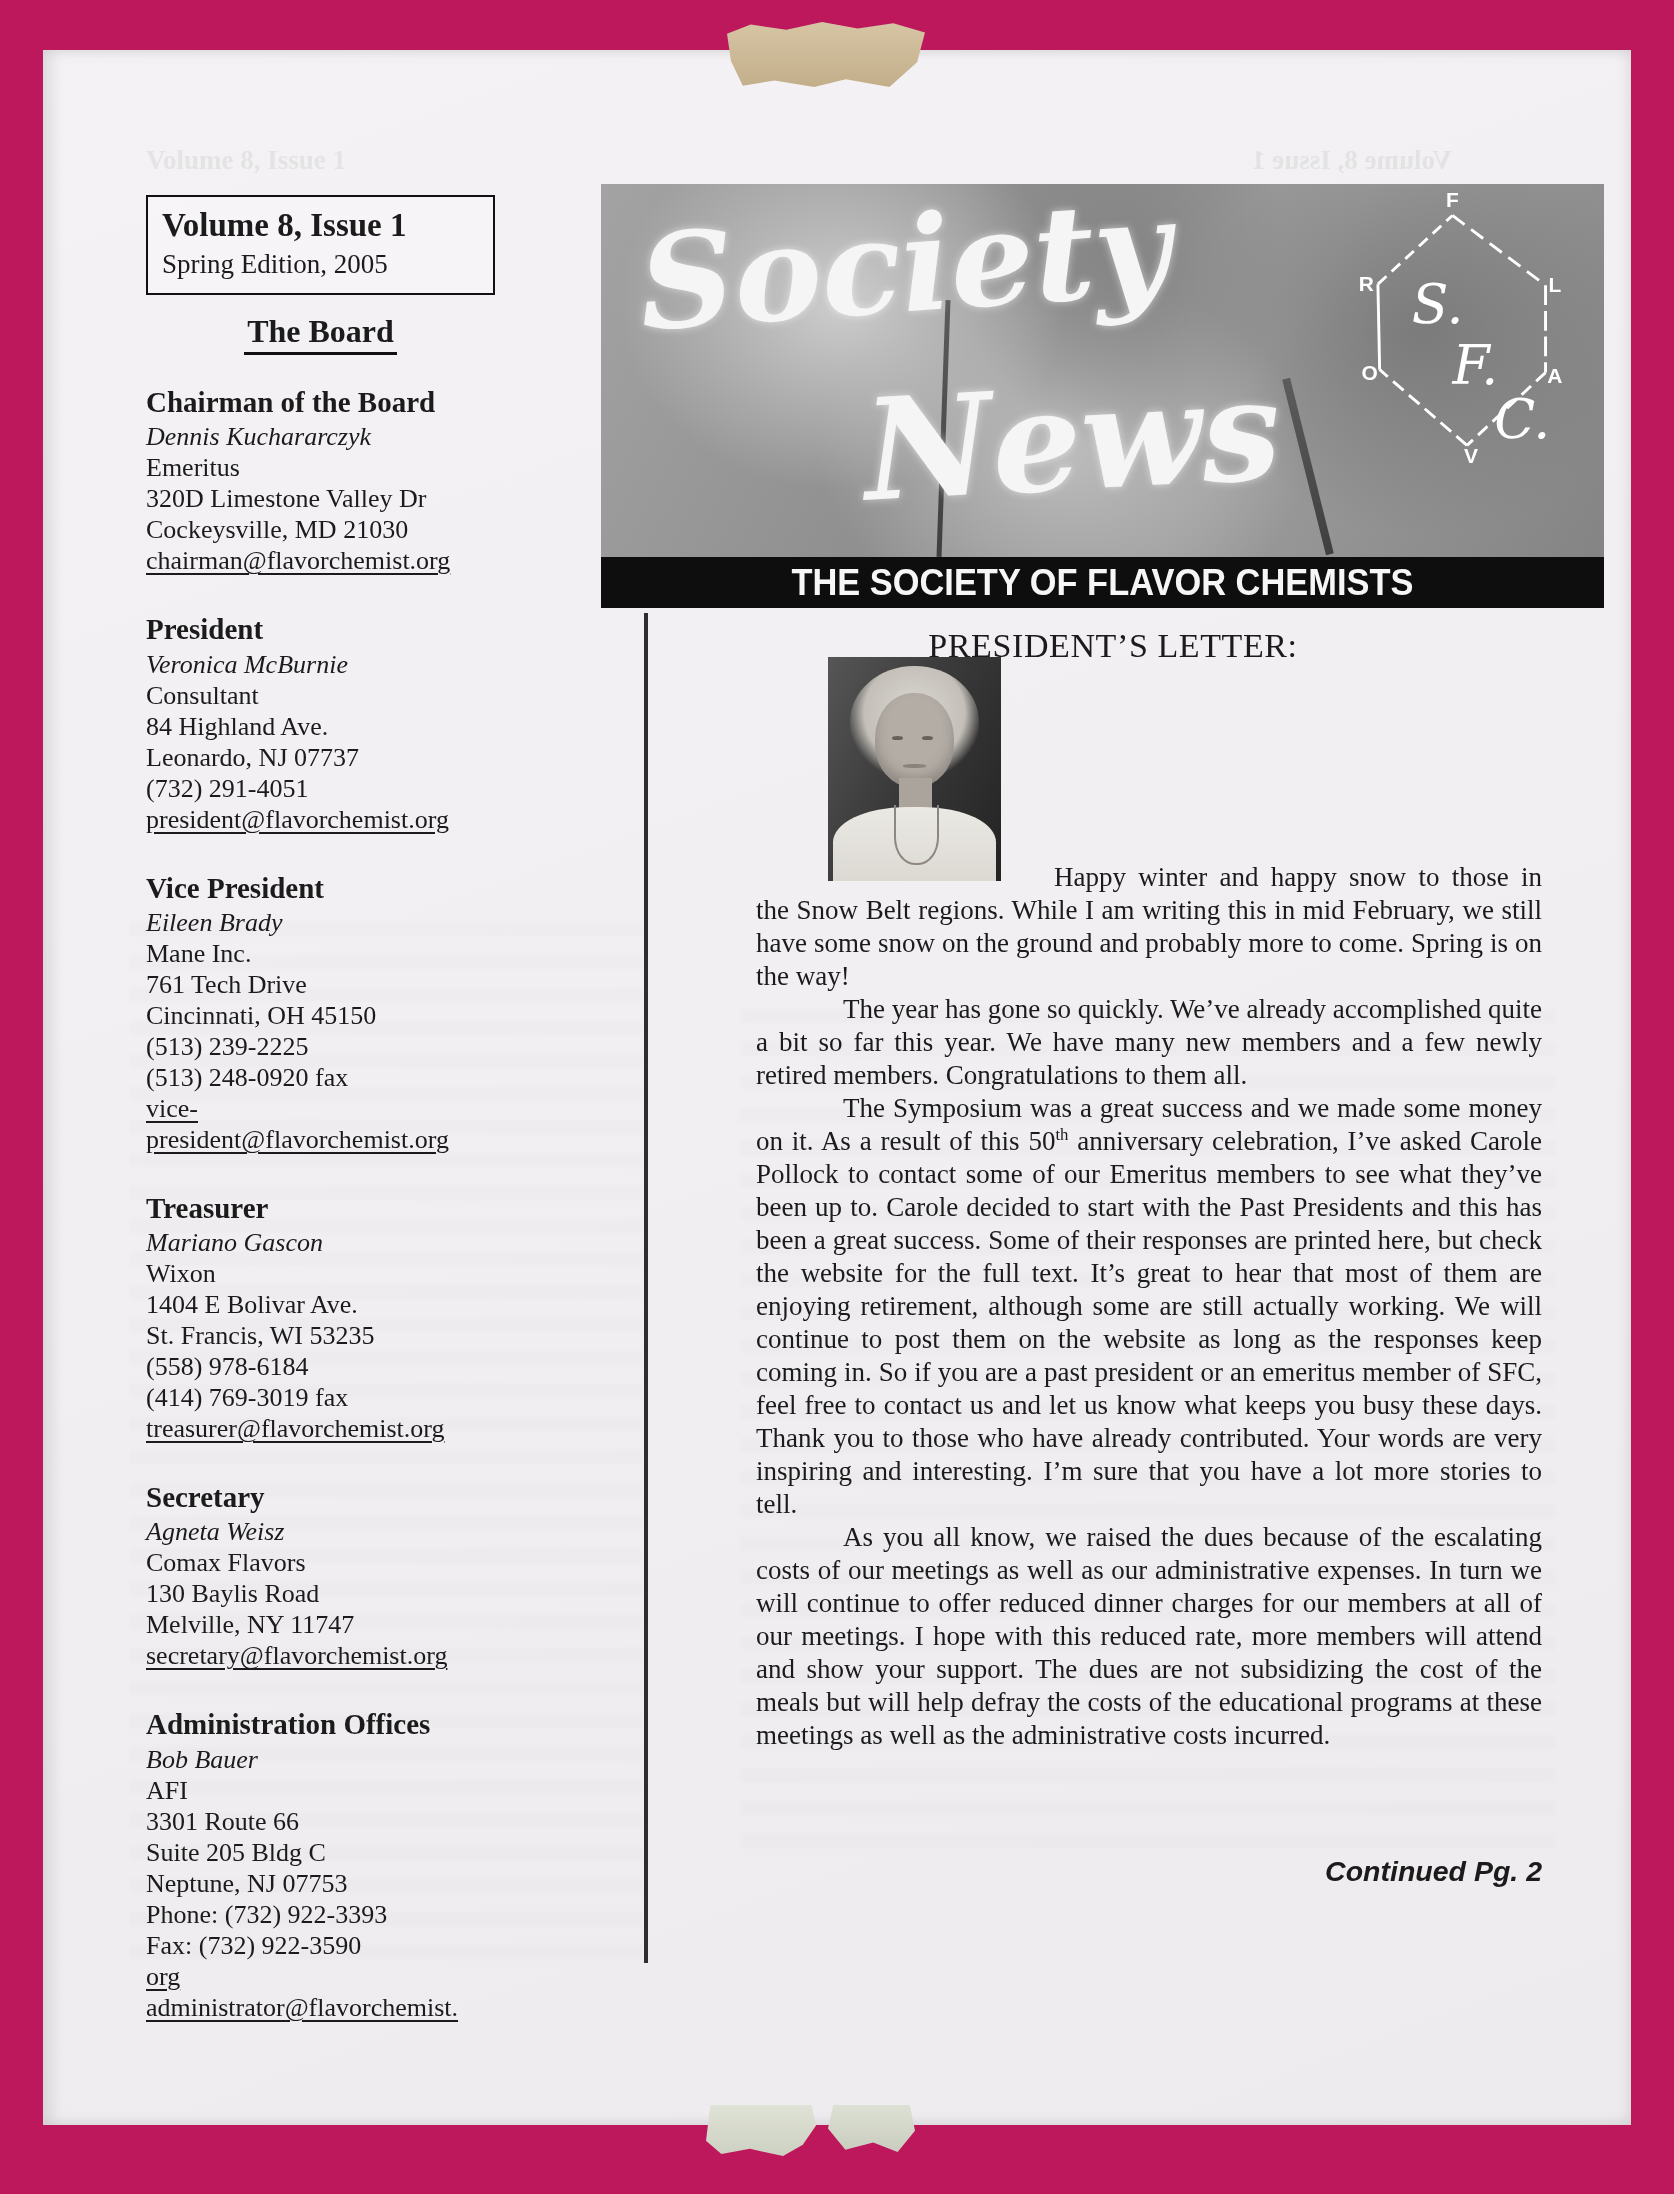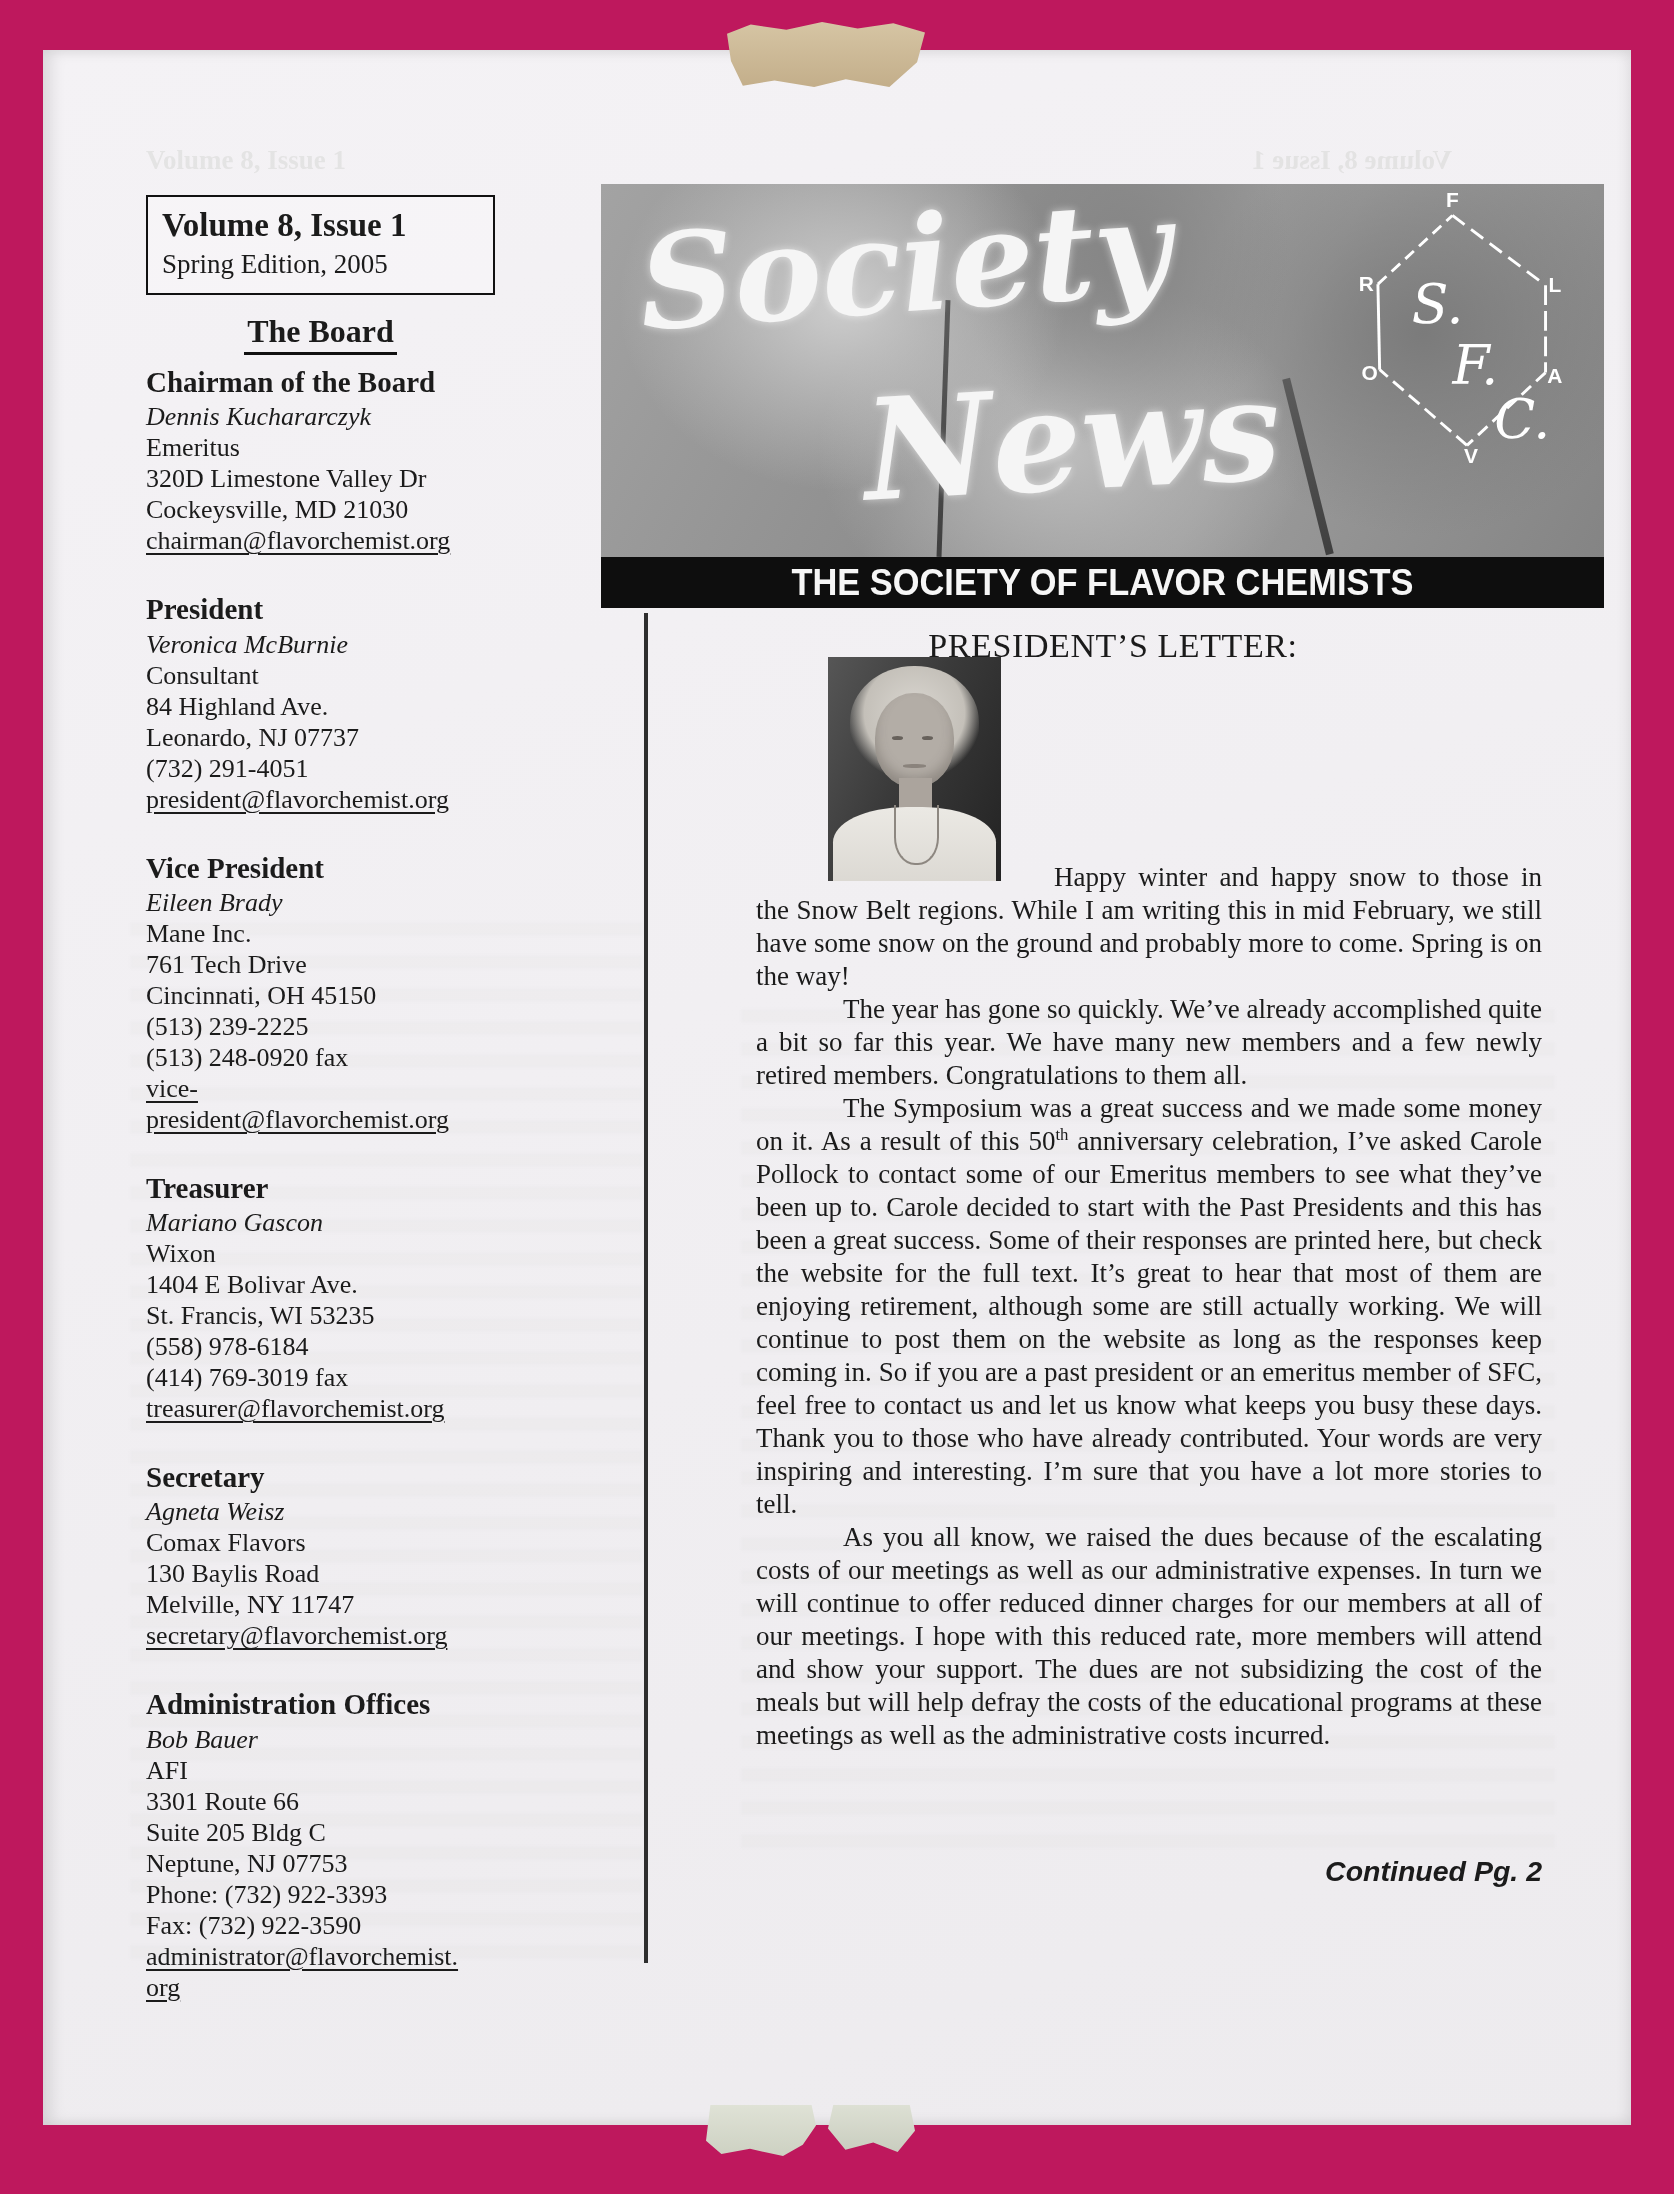--- a/index.html
+++ b/index.html
@@ -17,21 +17,21 @@
           background:repeating-linear-gradient(180deg,rgba(135,146,120,.055) 0 14px,rgba(0,0,0,0) 14px 33px);}
   
   .volume-box{position:absolute;left:103px;top:145px;width:349px;height:100px;border:2.9px solid #111;
               box-sizing:border-box;padding:7px 0 0 14px;background:rgba(255,255,255,.25);}
   .volume-title{font-size:33px;font-weight:bold;line-height:43px;}
   .volume-sub{font-size:27px;line-height:34px;}
   
   .board-head-wrap{position:absolute;left:103px;top:263px;width:349px;text-align:center;}
   .board-head{display:inline-block;font-size:32px;font-weight:bold;border-bottom:3.5px solid #111;
               padding:0 3.5px 2.3px 3.5px;}
-  .board-col{position:absolute;left:103px;top:316px;width:494px;}
+  .board-col{position:absolute;left:103px;top:336px;width:494px;}
   .bsec{margin:0 0 37px 0;}
   .btitle{font-size:29px;line-height:33px;margin:0 0 2.3px 0;font-weight:bold;}
   .bline{font-size:26px;line-height:31px;margin:0;}
   .bline.i{font-style:italic;}
   .bline.u{text-decoration:underline;text-decoration-thickness:1.7px;text-underline-offset:4.1px;}
   
   .divider{position:absolute;left:601px;top:563px;width:3.5px;height:1350px;background:#2e2e2e;}
   
   .masthead{position:absolute;left:558px;top:134px;width:1003px;height:424px;}
   .mast-photo{position:absolute;left:0;top:0;width:1003px;height:373px;overflow:hidden;
@@ -160,22 +160,22 @@
         </section>
         <section class="bsec">
           <h3 class="btitle">Administration Offices</h3>
           <p class="bline i">Bob Bauer</p>
           <p class="bline">AFI</p>
           <p class="bline">3301 Route 66</p>
           <p class="bline">Suite 205 Bldg C</p>
           <p class="bline">Neptune, NJ 07753</p>
           <p class="bline">Phone: (732) 922-3393</p>
           <p class="bline">Fax: (732) 922-3590</p>
+          <p class="bline u">org</p>
           <p class="bline u">administrator@flavorchemist.</p>
-          <p class="bline u">org</p>
         </section>
       </div>
 
     <div class="divider"></div>
 
     <div class="masthead">
       <div class="mast-photo">
         <div class="stem s1"></div>
         <div class="stem s2"></div>
         <div class="mast-word word-society">Society</div>

